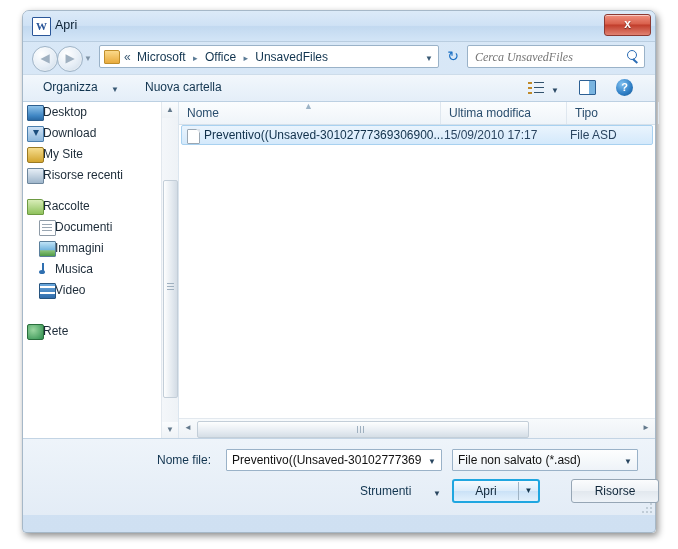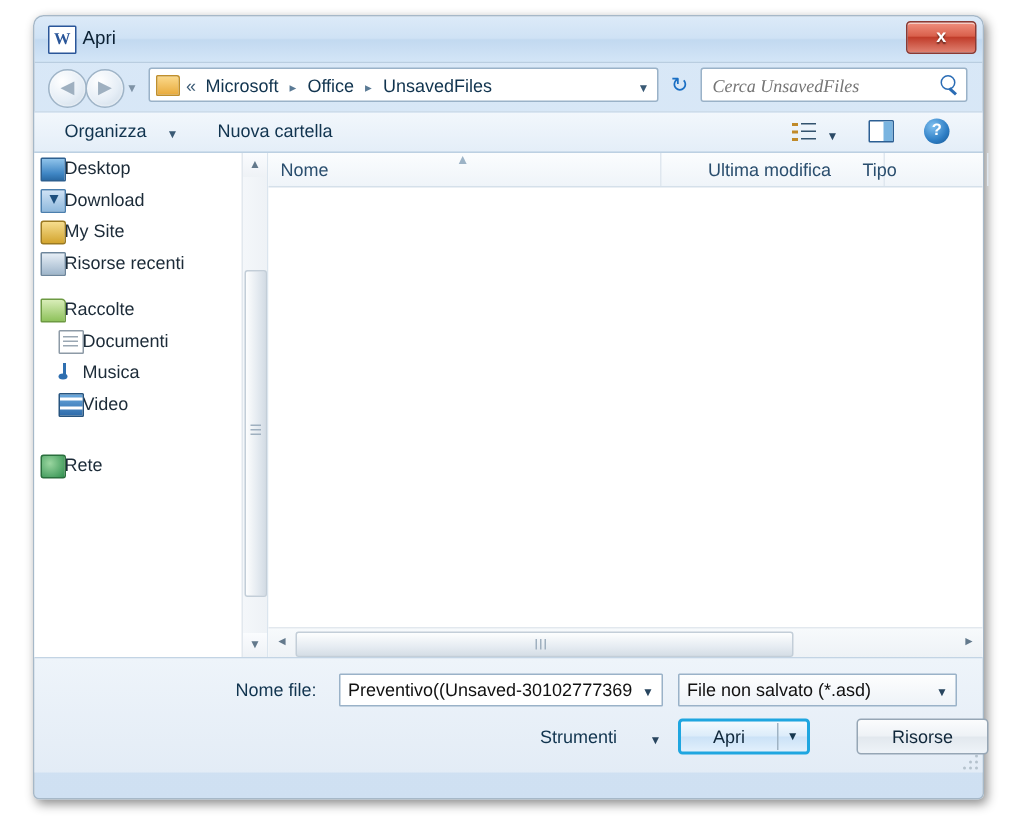--- a/index.html
+++ b/index.html
@@ -192,21 +192,21 @@
     position:relative;height:22px;
     background:linear-gradient(to bottom,#fbfdfe,#eff4f9);
     border-bottom:1px solid #d5e0ea;
   }
   .col{
     position:absolute;top:0;height:22px;line-height:22px;
     font-size:12px;color:#2a4e6e;padding-left:8px;
     border-right:1px solid #dfe7ef;box-sizing:border-box;cursor:pointer;
   }
   .c-name{left:0;width:262px;}
-  .c-mod{left:262px;width:126px;margin-left:23px;}
+  .c-mod{left:262px;width:126px;}
   .c-type{left:388px;width:92px;}
   .sortmark{position:absolute;left:125px;top:-1px;font-size:9px;color:#9cb3c6;}
   .rows{position:absolute;left:0;right:0;top:22px;bottom:20px;overflow:hidden;}
   .frow{
     position:relative;height:20px;margin:1px 2px 0 2px;
     background:linear-gradient(to bottom,#eaf4fd,#d4e9fb);
     border:1px solid #a8d1f0;border-radius:2px;box-sizing:border-box;cursor:pointer;
   }
   .fico{
     position:absolute;left:5px;top:3px;width:11px;height:13px;background:#fff;
@@ -345,20 +345,21 @@
 
       <div class="sidebar">
         <div id="navlist">
             <div class="navitem"><span class="navicon ic-desktop"></span><span>Desktop</span></div>
             <div class="navitem"><span class="navicon ic-download"></span><span>Download</span></div>
             <div class="navitem"><span class="navicon ic-mysite"></span><span>My Site</span></div>
             <div class="navitem"><span class="navicon ic-recent"></span><span>Risorse recenti</span></div>
             <div class="navgap"></div>
             <div class="navitem"><span class="navicon ic-lib"></span><span>Raccolte</span></div>
             <div class="navitem child"><span class="navicon ic-doc"></span><span>Documenti</span></div>
+            <div class="navitem child"><span class="navicon ic-img"></span><span>Immagini</span></div>
             <div class="navitem child"><span class="navicon ic-music">
                 <span class="note"></span>
                 <span class="hd"></span>
               </span><span>Musica</span></div>
             <div class="navitem child"><span class="navicon ic-video"></span><span>Video</span></div>
             <div class="navgap"></div>
             <div class="navgap"></div>
             <div class="navitem"><span class="navicon ic-net"></span><span>Rete</span></div>
           </div>
 
@@ -372,20 +373,28 @@
       </div>
 
       <div class="filepane">
         <div class="colhead">
           <div class="col c-name">Nome</div>
           <div class="sortmark">▲</div>
           <div class="col c-mod">Ultima modifica</div>
           <div class="col c-type">Tipo</div>
         </div>
 
+        <div class="rows" id="filerows">
+            <div class="frow">
+              <span class="fico"></span>
+              <span class="fname">Preventivo((Unsaved-30102777369306900...</span>
+              <span class="fmod">15/09/2010 17:17</span>
+              <span class="ftype">File ASD</span>
+            </div>
+          </div>
 
         <div class="hscroll">
           <div class="hsarrow lf">◄</div>
           <div class="hsthumb" style="width:330px;">
               <div class="grip"></div>
             </div>
           <div class="hsarrow rt">►</div>
         </div>
       </div>
     </div>

